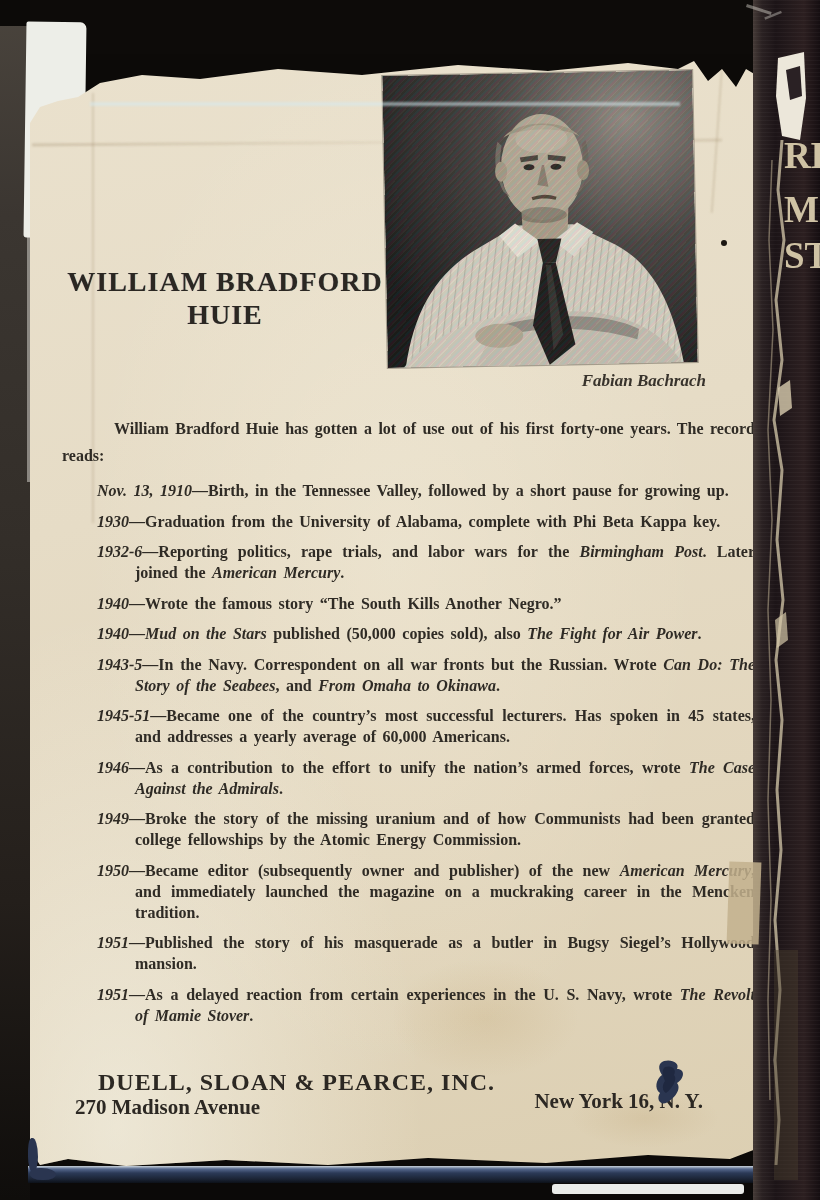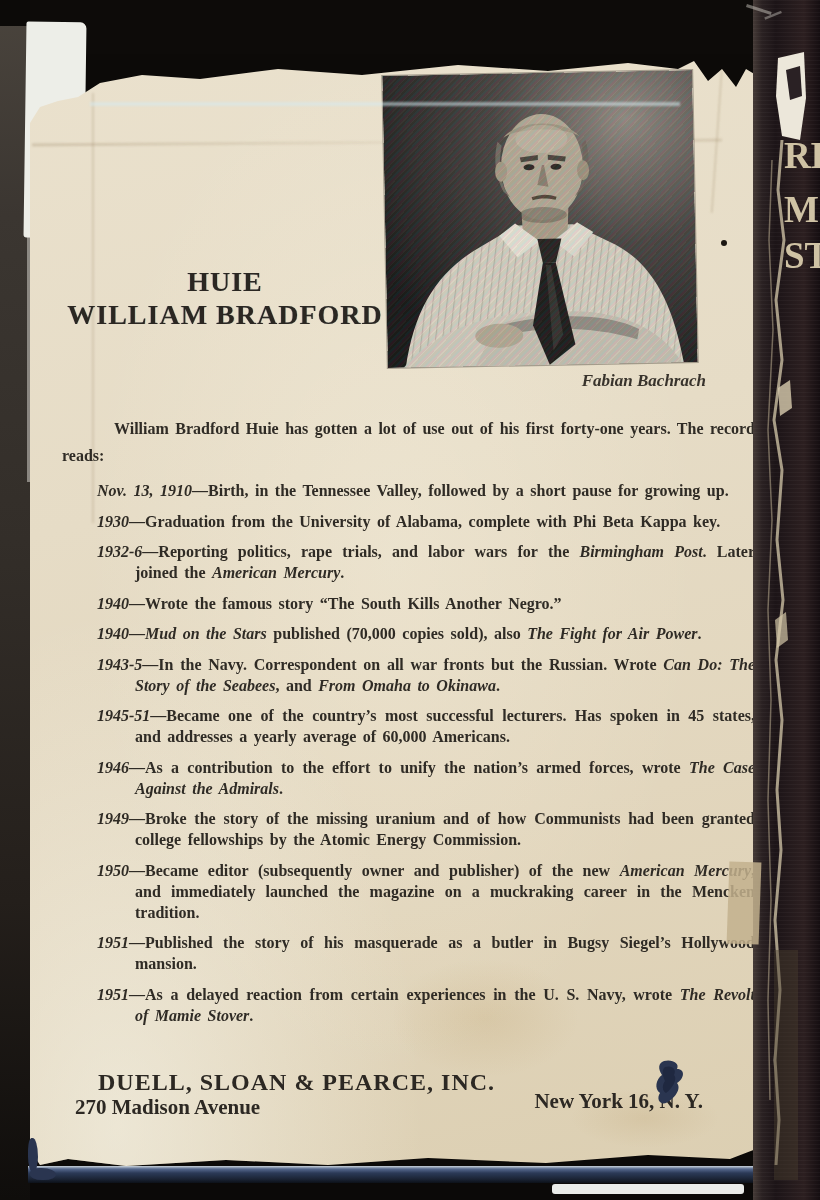--- a/index.html
+++ b/index.html
@@ -107,22 +107,22 @@
 
 <div class="abs" id="jacket">
   <div class="abs crease" id="crease-h"></div>
   <div class="abs crease" id="crease-v"></div>
   <div class="abs crease" id="crease-v2"></div>
   <div class="abs" id="stain-bottom"></div>
   <div class="abs" id="stain-bottom2"></div>
   <div class="abs" id="black-dot"></div>
 
   <div class="abs" id="name-block">
+    <div>WILLIAM BRADFORD</div>
     <div>HUIE</div>
-    <div>WILLIAM BRADFORD</div>
   </div>
 
   <div class="abs" id="photo">
     <svg width="310" height="292" viewBox="0 0 310 292">
       <defs>
         <radialGradient id="bgG" cx="0.78" cy="0.16" r="0.95">
           <stop offset="0" stop-color="#948b81"></stop>
           <stop offset="0.45" stop-color="#4a4440"></stop>
           <stop offset="1" stop-color="#1a1817"></stop>
         </radialGradient>
@@ -171,21 +171,21 @@
 
   <div class="abs" id="photo-credit">Fabian Bachrach</div>
 
   <div class="abs" id="copy">
     <p id="intro">William Bradford Huie has gotten a lot of use out of his first forty-one years.  The record reads:</p>
     <div id="timeline">
         <p class="entry"><span class="date">Nov. 13, 1910</span><span>—Birth, in the Tennessee Valley, followed by a short pause for growing up.</span></p>
         <p class="entry"><span class="date">1930</span><span>—Graduation from the University of Alabama, complete with Phi Beta Kappa key.</span></p>
         <p class="entry"><span class="date">1932-6</span><span>—Reporting politics, rape trials, and labor wars for the </span><em>Birmingham Post</em><span>. Later joined the </span><em>American Mercury</em><span>.</span></p>
         <p class="entry"><span class="date">1940</span><span>—Wrote the famous story “The South Kills Another Negro.”</span></p>
-        <p class="entry"><span class="date">1940</span><span>—</span><em>Mud on the Stars</em><span> published (70,000 copies sold), also </span><em>The Fight for Air Power</em><span>.</span></p>
+        <p class="entry"><span class="date">1940</span><span>—</span><em>Mud on the Stars</em><span> published (50,000 copies sold), also </span><em>The Fight for Air Power</em><span>.</span></p>
         <p class="entry"><span class="date">1943-5</span><span>—In the Navy.  Correspondent on all war fronts but the Russian.  Wrote </span><em>Can Do: The Story of the Seabees</em><span>, and </span><em>From Omaha to Okinawa</em><span>.</span></p>
         <p class="entry"><span class="date">1945-51</span><span>—Became one of the country’s most successful lecturers.  Has spoken in 45 states, and addresses a yearly average of 60,000 Americans.</span></p>
         <p class="entry"><span class="date">1946</span><span>—As a contribution to the effort to unify the nation’s armed forces, wrote </span><em>The Case Against the Admirals</em><span>.</span></p>
         <p class="entry"><span class="date">1949</span><span>—Broke the story of the missing uranium and of how Communists had been granted college fellowships by the Atomic Energy Commission.</span></p>
         <p class="entry"><span class="date">1950</span><span>—Became editor (subsequently owner and publisher) of the new </span><em>American Mercury</em><span>, and immediately launched the magazine on a muckraking career in the Mencken tradition.</span></p>
         <p class="entry"><span class="date">1951</span><span>—Published the story of his masquerade as a butler in Bugsy Siegel’s Hollywood mansion.</span></p>
         <p class="entry"><span class="date">1951</span><span>—As a delayed reaction from certain experiences in the U. S. Navy, wrote </span><em>The Revolt of Mamie Stover</em><span>.</span></p>
       </div>
   </div>
 

